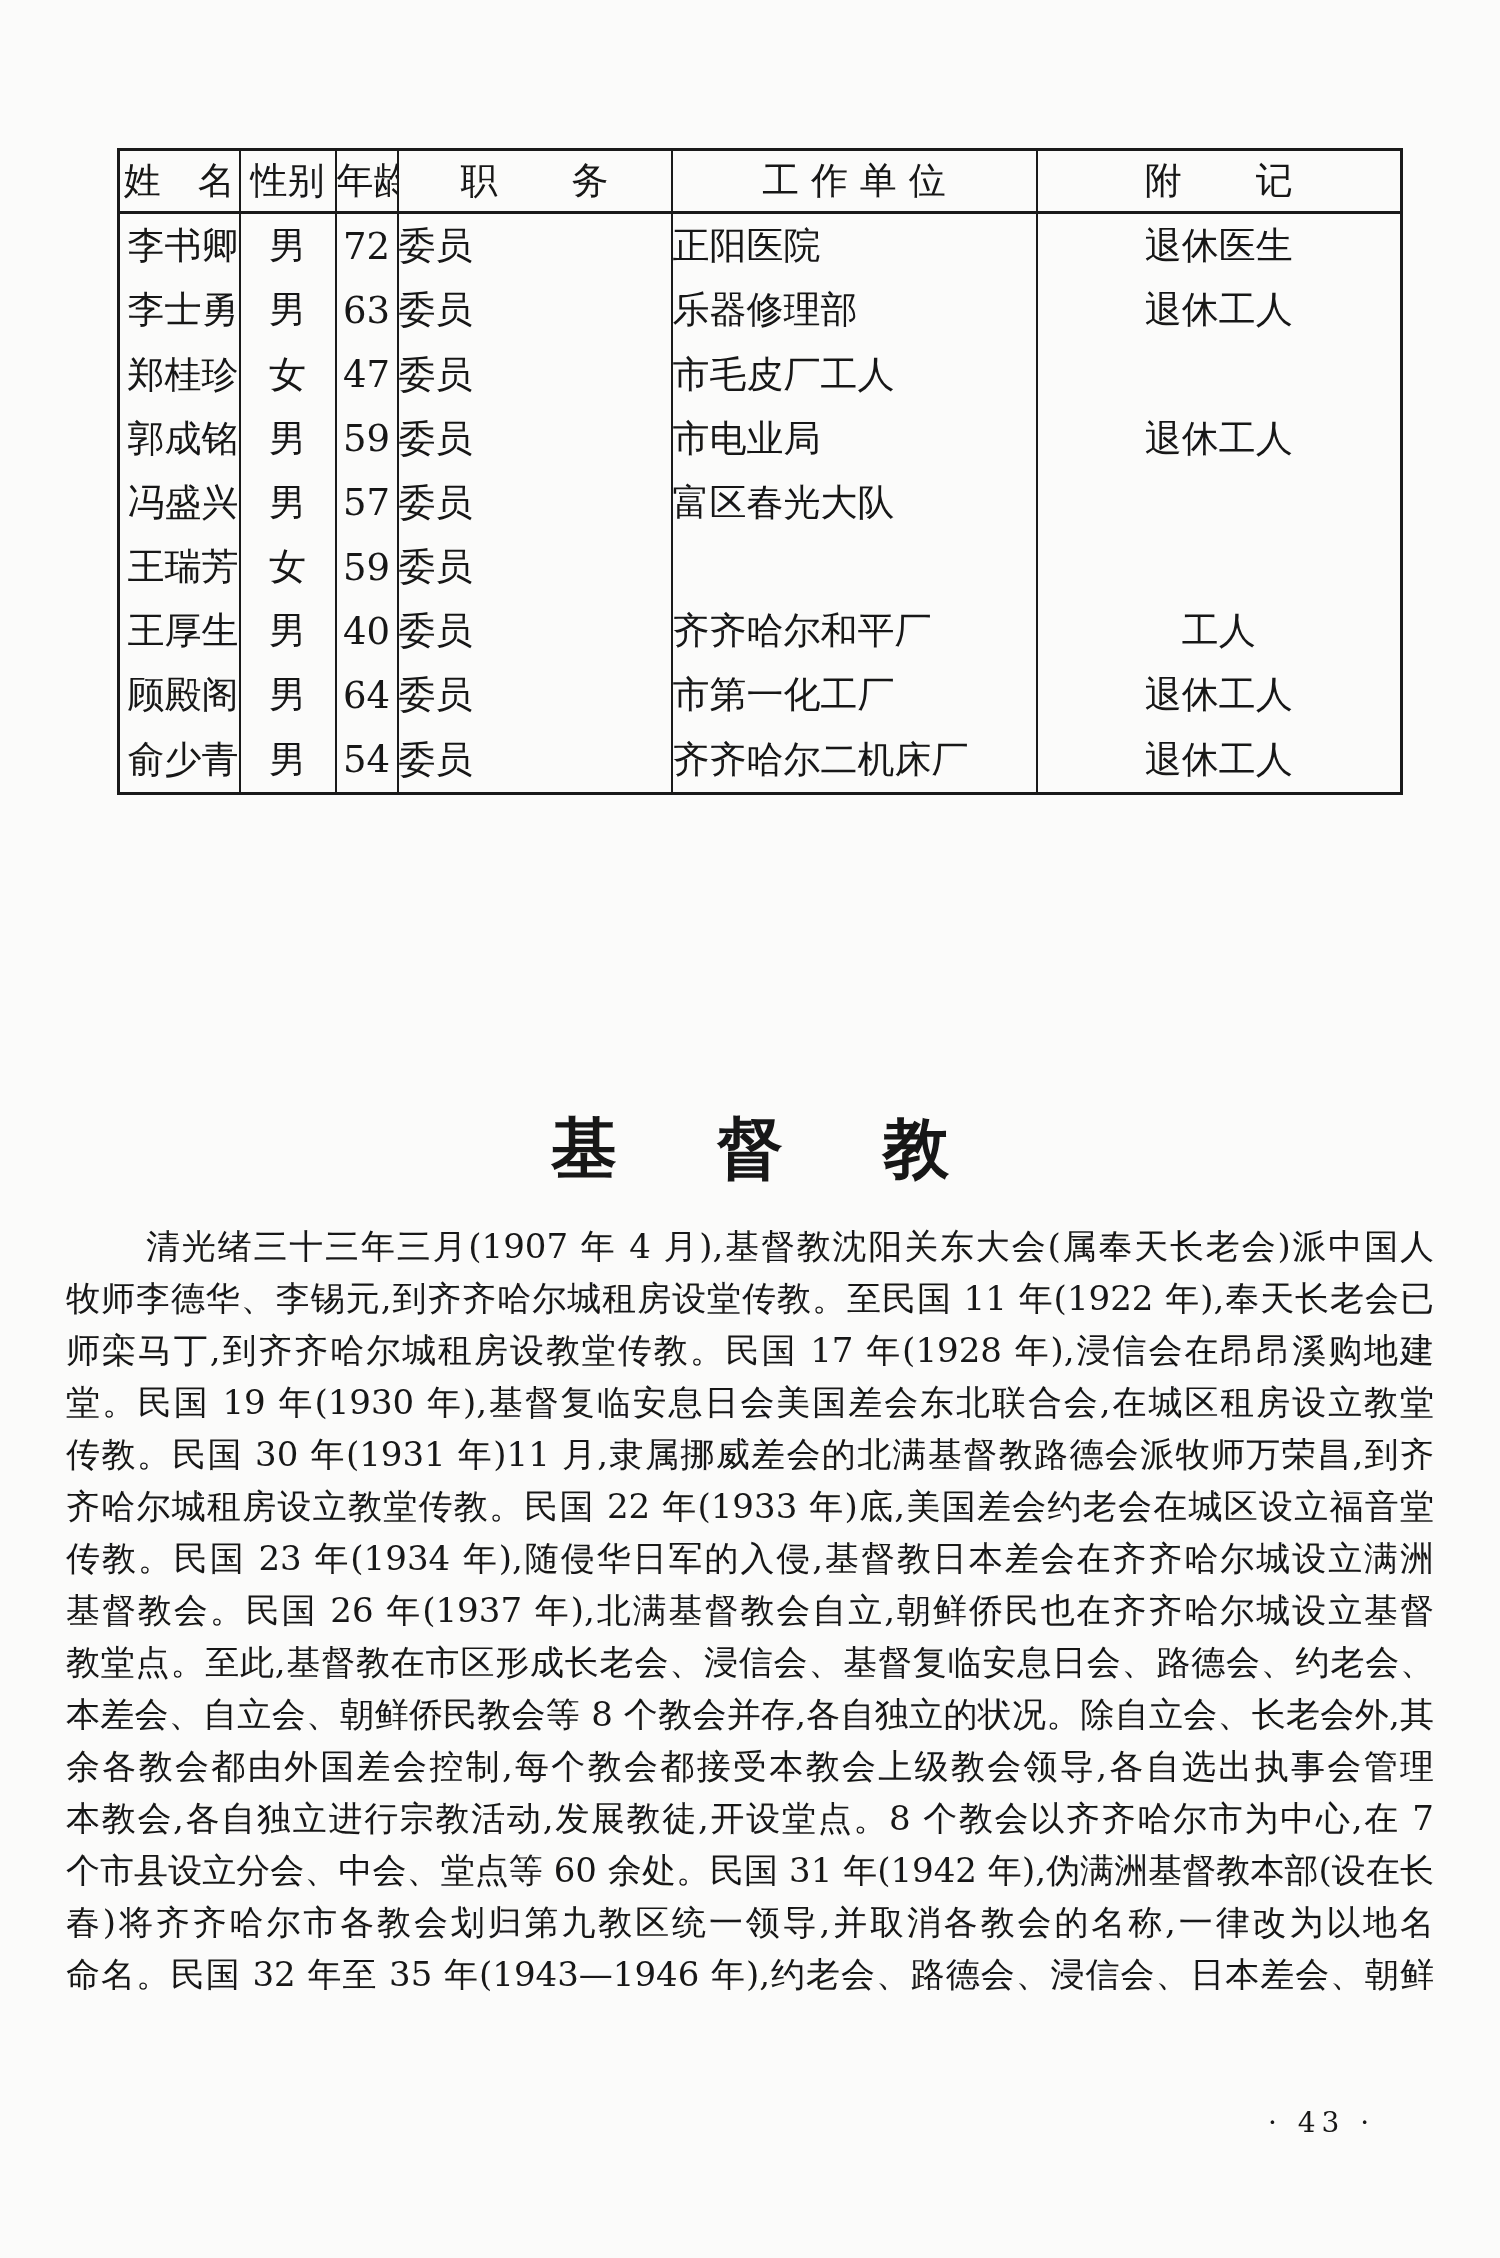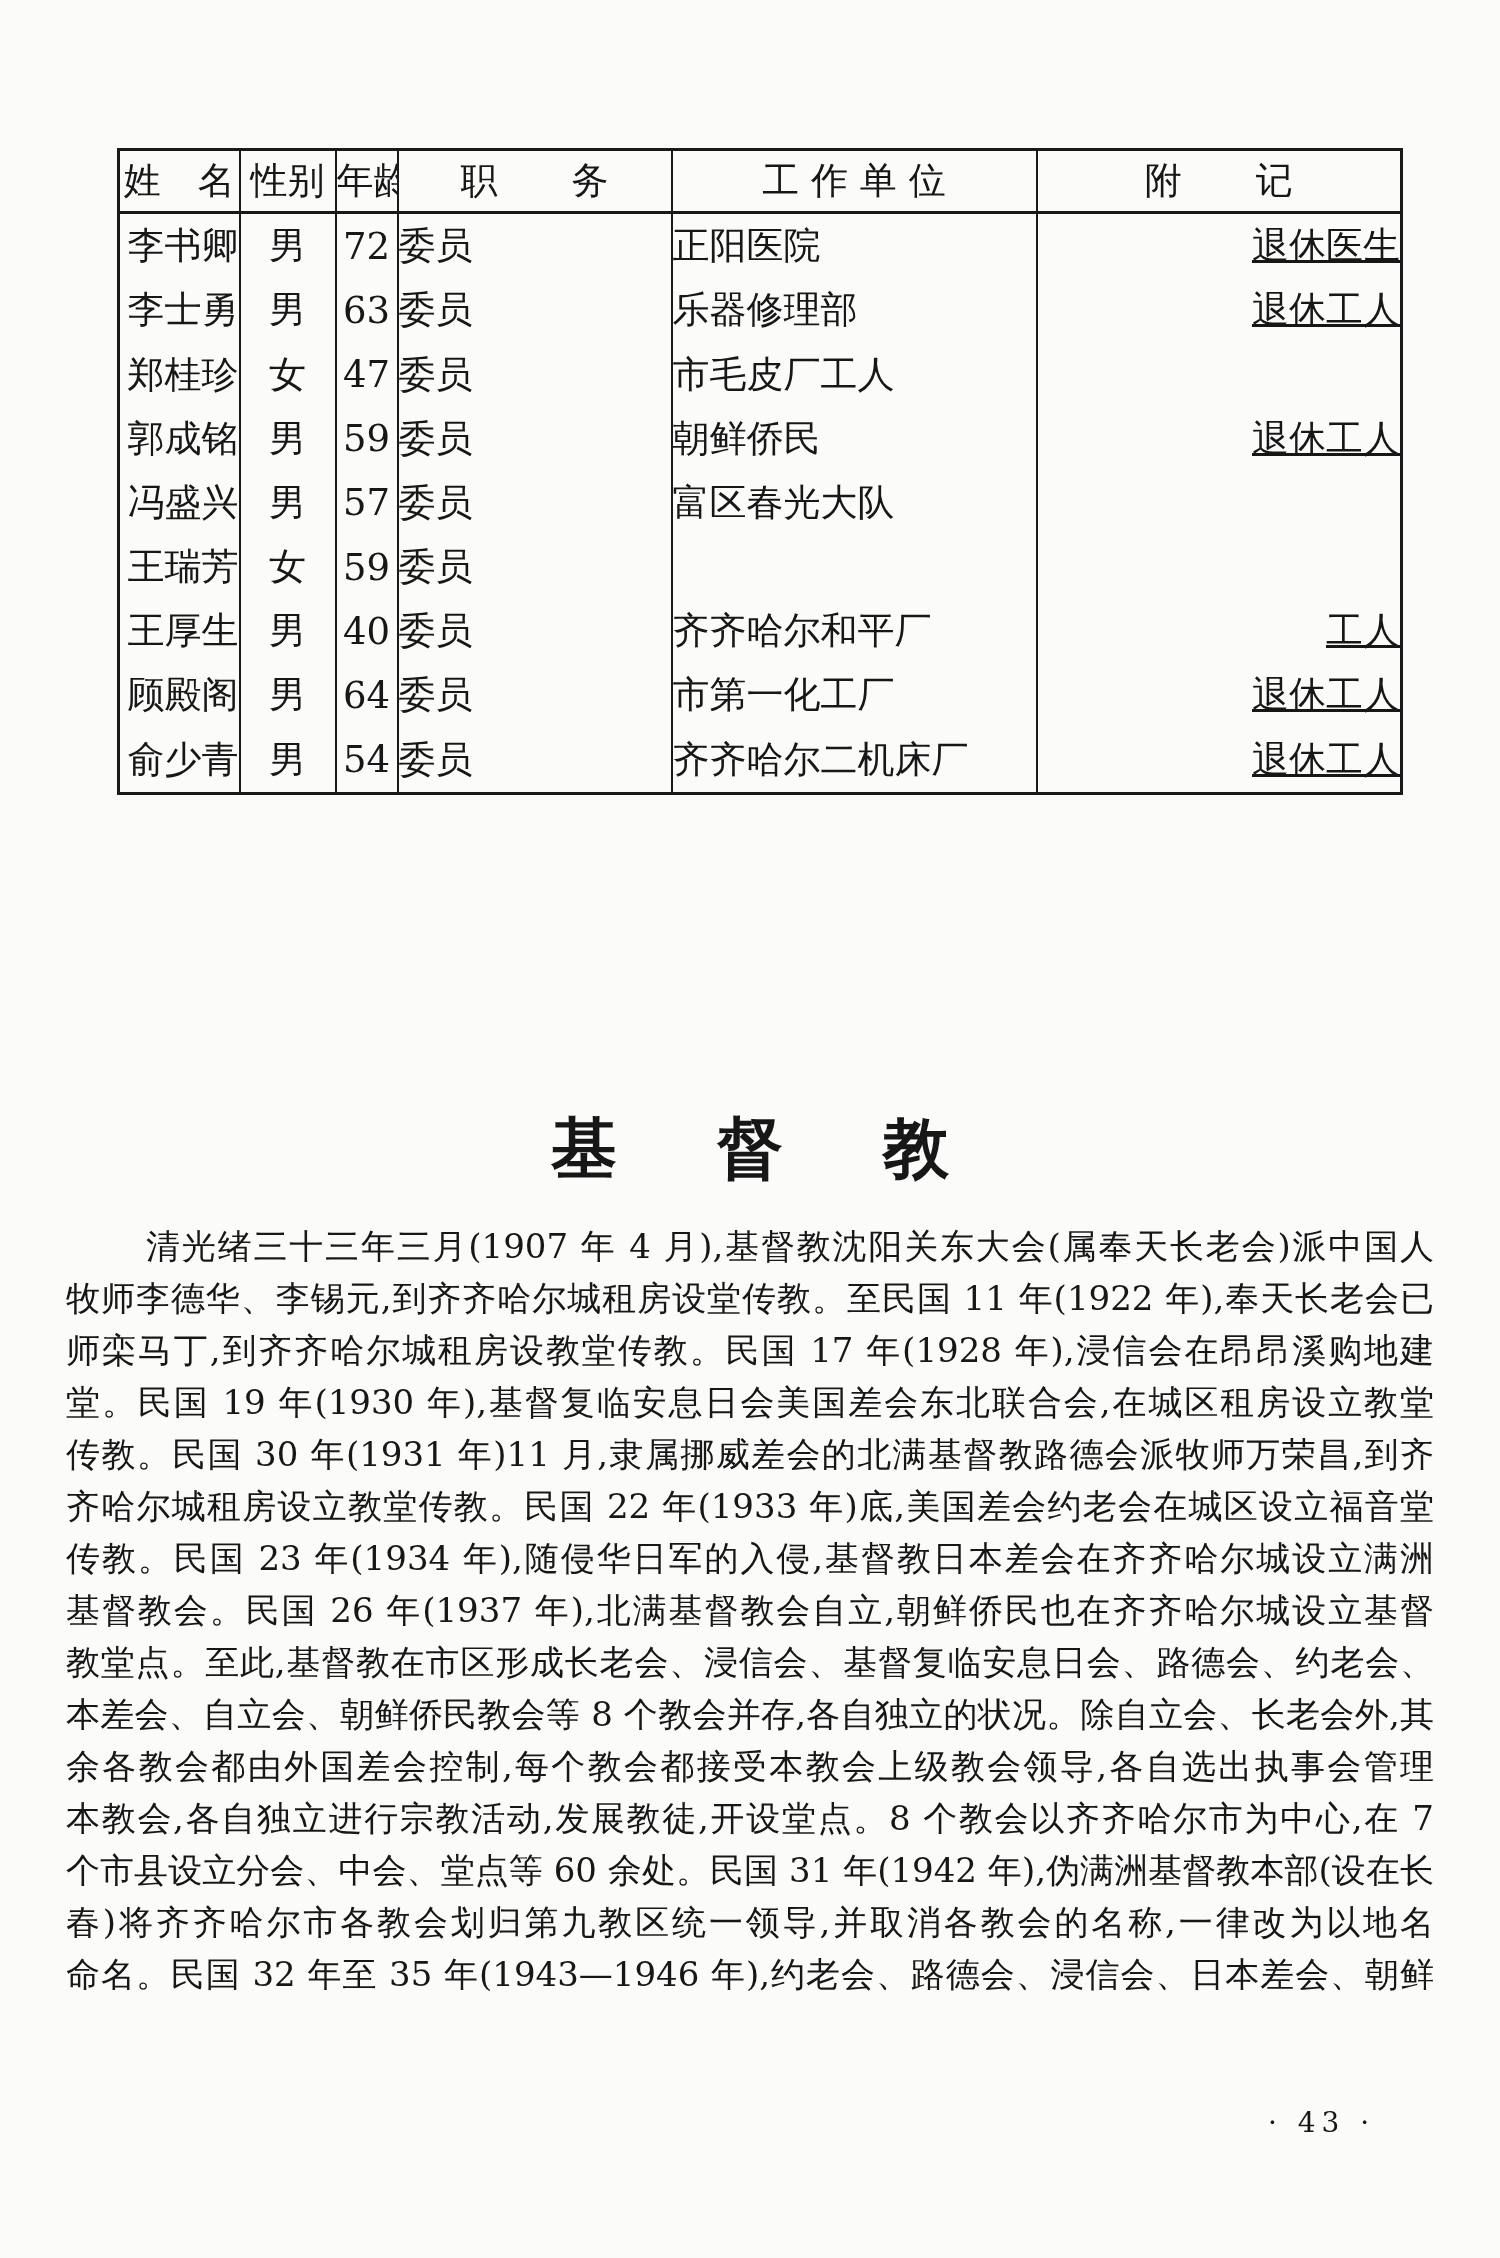--- a/index.html
+++ b/index.html
@@ -33,21 +33,21 @@
   .members-table th:first-child, .members-table td:first-child { border-left: none; }
   .members-table thead th {
     border-bottom: 3px solid #1a1a1a;
     height: 60px; text-align: center;
   }
   .members-table tbody td { height: 58px; }
   .td-name  { text-align: right; padding-left: 14px; }
   .td-center{ text-align: center; }
   .td-pos   { text-align: left; padding-left: 18px; }
   .td-unit  { text-align: left; padding-left: 24px; }
-  .td-note  { text-align: right; padding-left: 20px; text-decoration: underline; }
+  .td-note  { text-align: center; padding-left: 20px; }
 
   
   .section-title {
     position: absolute; left: 0; top: 1060px; width: 100%;
     display: flex; justify-content: center; gap: 100px;
     font-size: 66px; font-weight: 600; letter-spacing: 0;
   }
 
   
   .body-text {
@@ -115,21 +115,21 @@
         <td class="td-center">47</td>
         <td class="td-pos">委员</td>
         <td class="td-unit">市毛皮厂工人</td>
         <td class="td-note"></td>
       </tr>
       <tr>
         <td class="td-name">郭成铭</td>
         <td class="td-center">男</td>
         <td class="td-center">59</td>
         <td class="td-pos">委员</td>
-        <td class="td-unit">朝鲜侨民</td>
+        <td class="td-unit">市电业局</td>
         <td class="td-note">退休工人</td>
       </tr>
       <tr>
         <td class="td-name">冯盛兴</td>
         <td class="td-center">男</td>
         <td class="td-center">57</td>
         <td class="td-pos">委员</td>
         <td class="td-unit">富区春光大队</td>
         <td class="td-note"></td>
       </tr>

